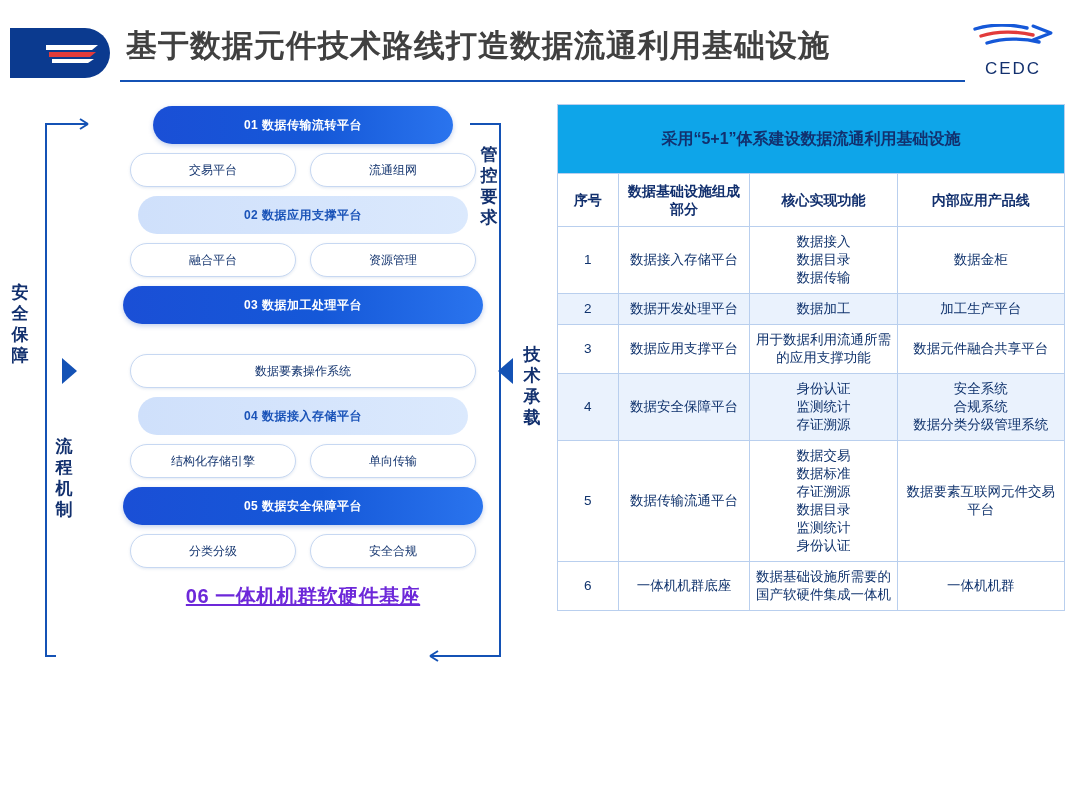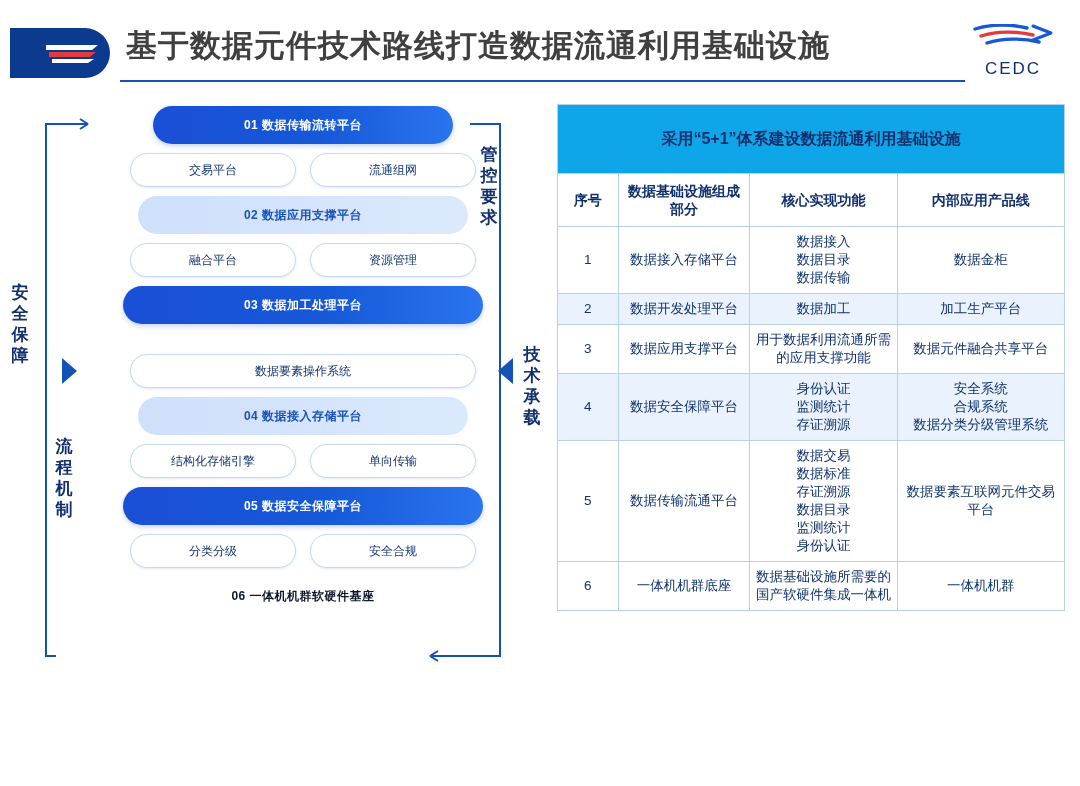--- a/index.html
+++ b/index.html
@@ -122,23 +122,24 @@
   .band.dark.wide { width: 300px; }
   .band.dark.wider { width: 360px; }
   .band.light {
     background: linear-gradient(90deg, #cfe0fb 0%, #dbe9fd 100%);
     color: #1a53b8;
     width: 300px;
   }
   .band.light.wide { width: 330px; }
   .band.plain {
     background: transparent;
-    color: #0f172a;
+    color: #6d28d9;
     width: 360px;
-    font-size: 12px;
+    font-size: 20px;
+    text-decoration: underline;
   }
 
   .pair {
     display: flex;
     justify-content: center;
     gap: 14px;
     margin-bottom: 9px;
   }
   .pill {
     background: #ffffff;

